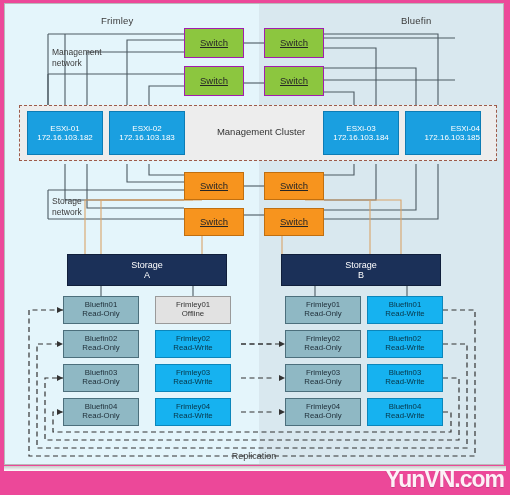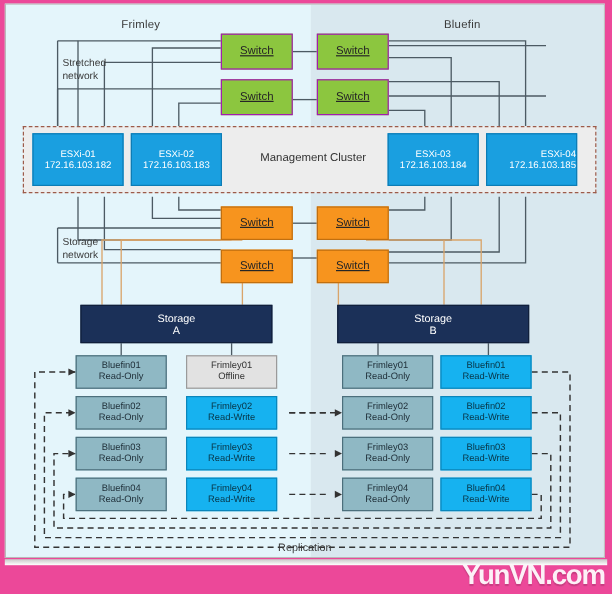--- a/index.html
+++ b/index.html
@@ -62,21 +62,21 @@
 </head>
 <body>
 
 <div id="stage">
   <div id="frame">
 
     <div class="site-bg" id="site-left"></div>
     <div class="site-bg" id="site-right"></div>
 
     <div class="site-label" style="left:96px;top:11px;">Frimley</div>
-    <div class="site-label" style="left:365px;top:11px;text-align:center;">Bluefin</div>
+    <div class="site-label" style="left:396px;top:11px;text-align:center;">Bluefin</div>
 
     <svg class="wires">
 
       <path class="mgmt" d="M43,30 L179,30"></path>
       <path class="mgmt" d="M43,30 L43,104"></path>
       <path class="mgmt" d="M43,70 L179,70"></path>
       <path class="mgmt" d="M43,70 L43,104"></path>
 
       <path class="mgmt" d="M60,104 L60,30"></path>
       <path class="mgmt" d="M82,104 L82,48 L179,48"></path>
@@ -140,21 +140,21 @@
         <polygon points="58,306 52,303 52,309"></polygon>
         <polygon points="58,340 52,337 52,343"></polygon>
         <polygon points="58,374 52,371 52,377"></polygon>
         <polygon points="58,408 52,405 52,411"></polygon>
         <polygon points="280,340 274,337 274,343"></polygon>
         <polygon points="280,374 274,371 274,377"></polygon>
         <polygon points="280,408 274,405 274,411"></polygon>
       </g>
     </svg>
 
-    <div class="net-label" style="left:47px;top:43px;">Stretched
+    <div class="net-label" style="left:47px;top:43px;">Management
 network</div>
 
     <div class="node switch" style="left:179px;top:24px;width:60px;height:30px;">
       <span>Switch</span>
     </div>
     <div class="node switch" style="left:259px;top:24px;width:60px;height:30px;">
       <span>Switch</span>
     </div>
     <div class="node switch" style="left:179px;top:62px;width:60px;height:30px;">
       <span>Switch</span>

